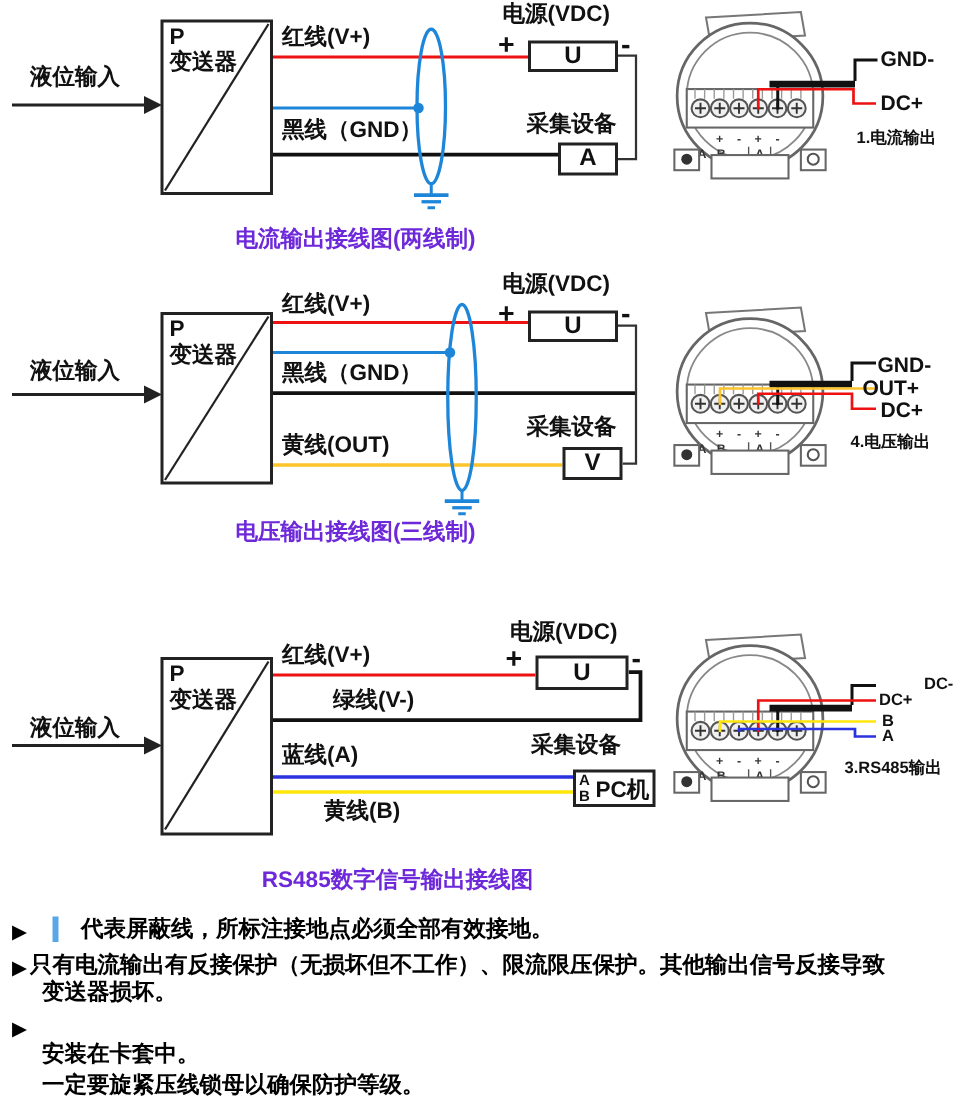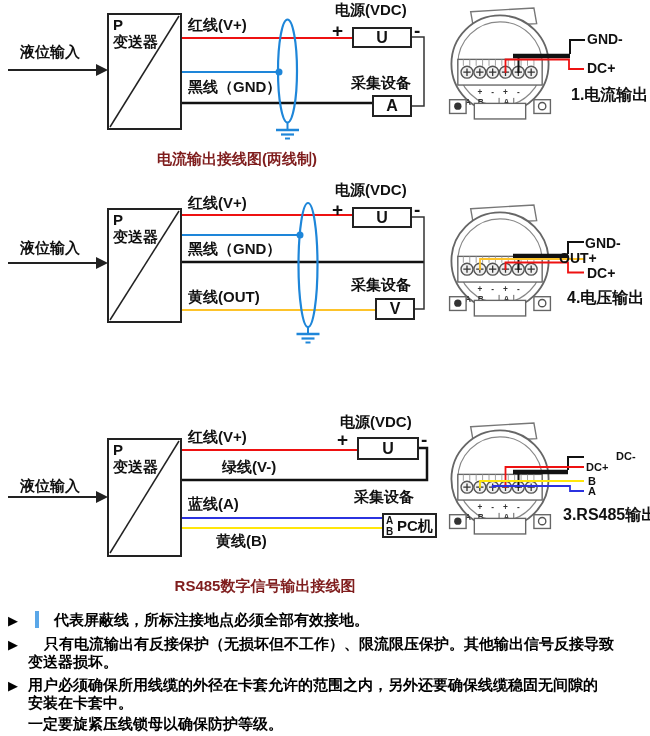--- a/index.html
+++ b/index.html
@@ -4,22 +4,22 @@
 <style>
   html,body{margin:0;padding:0;background:#fff;}
   #stage{position:relative;width:650px;height:736px;background:#ffffff;overflow:hidden;
          font-family:"Liberation Sans","DejaVu Sans",sans-serif;}
   #wires{position:absolute;left:0;top:0;z-index:1;}
   .lbl{position:absolute;z-index:2;font-weight:bold;font-size:15px;color:#111;
        white-space:nowrap;line-height:1.1;}
   .pm{font-size:19px;font-weight:bold;}
   .hlbl{font-size:14px;font-weight:600;}
   .tiny{font-size:11px;font-weight:600;}
-  .cap{font-size:16px;font-weight:bold;}
-  .title{position:absolute;z-index:2;text-align:center;font-weight:bold;font-size:15px;color:#7f1d1d;}
+  .cap{font-size:11px;font-weight:bold;}
+  .title{position:absolute;z-index:2;text-align:center;font-weight:bold;font-size:15px;color:#6d28d9;}
   .box{position:absolute;z-index:2;border:2px solid #222;box-sizing:border-box;}
   .tbox{background:transparent;padding:1px 0 0 4px;font-weight:bold;font-size:15px;
         color:#111;line-height:1.15;}
   .ubox{background:#fff;display:flex;align-items:center;justify-content:center;
         font-weight:bold;font-size:16px;color:#111;}
   .pcbox{background:#fff;}
   .pc-port{position:absolute;font-size:10px;font-weight:bold;color:#111;line-height:1;}
   .pc-main{position:absolute;left:13px;top:2px;font-size:15px;font-weight:bold;color:#111;}
   .note{position:absolute;z-index:2;font-size:15px;color:#000000;white-space:nowrap;line-height:1.2;font-weight:bold;}
   .bullet{position:absolute;z-index:2;font-size:13px;color:#000;}
@@ -165,22 +165,23 @@
   </div>
   <div class="lbl" style="left:188px;top:195px;">红线(V+)</div>
   <div class="lbl" style="left:188px;top:241px;">黑线（GND）</div>
   <div class="lbl" style="left:188px;top:289px;">黄线(OUT)</div>
   <div class="lbl" style="left:335px;top:182px;">电源(VDC)</div>
   <div class="lbl pm" style="left:332px;top:200px;">+</div>
   <div class="box ubox" style="left:352px;top:207px;width:60px;height:21px;">U</div>
   <div class="lbl pm" style="left:414px;top:200px;">-</div>
   <div class="lbl" style="left:351px;top:277px;">采集设备</div>
   <div class="box ubox" style="left:375px;top:298px;width:40px;height:22px;">V</div>
+  <div class="title" style="left:107px;top:345px;width:260px;">电压输出接线图(三线制)</div>
   <div class="lbl hlbl" style="left:585px;top:236px;">GND-</div>
-  <div class="lbl hlbl" style="left:559px;top:251px;">OUT+</div>
+  <div class="lbl hlbl" style="left:575px;top:251px;">OUT+</div>
   <div class="lbl hlbl" style="left:587px;top:266px;">DC+</div>
   <div class="lbl cap" style="left:567px;top:289px;">4.电压输出</div>
 
   <div class="lbl" style="left:20px;top:478px;">液位输入</div>
   <div class="box tbox" style="left:107px;top:438px;width:75px;height:119px;">
     <div>P</div>
     <div>变送器</div>
   </div>
   <div class="lbl" style="left:188px;top:429px;">红线(V+)</div>
   <div class="lbl" style="left:188px;top:459px;padding-left:34px;">绿线(V-)</div>
@@ -200,20 +201,19 @@
   <div class="lbl tiny" style="left:616px;top:450px;">DC-</div>
   <div class="lbl tiny" style="left:586px;top:461px;">DC+</div>
   <div class="lbl tiny" style="left:588px;top:475px;">B</div>
   <div class="lbl tiny" style="left:588px;top:485px;">A</div>
   <div class="lbl cap" style="left:563px;top:506px;">3.RS485输出</div>
 
   <div class="bullet" style="left:8px;top:613px;">▶</div>
   <div class="shieldbar" style="left:35px;top:611px;background:#5aa7e8;"></div>
   <div class="note" style="left:54px;top:611px;">代表屏蔽线，所标注接地点必须全部有效接地。</div>
   <div class="bullet" style="left:8px;top:637px;">▶</div>
-  <div class="note" style="left:44px;top:635px;">只有电流输出有反接保护（无损坏但不工作）、限流限压保护。其他输出信号反接导致</div>
+  <div class="note" style="left:20px;top:635px;">只有电流输出有反接保护（无损坏但不工作）、限流限压保护。其他输出信号反接导致</div>
   <div class="note" style="left:28px;top:653px;">变送器损坏。</div>
   <div class="bullet" style="left:8px;top:678px;">▶</div>
-  <div class="note" style="left:28px;top:676px;">用户必须确保所用线缆的外径在卡套允许的范围之内，另外还要确保线缆稳固无间隙的</div>
   <div class="note" style="left:28px;top:694px;">安装在卡套中。</div>
   <div class="note" style="left:28px;top:715px;">一定要旋紧压线锁母以确保防护等级。</div>
 
 </div>
 
 </body></html>

